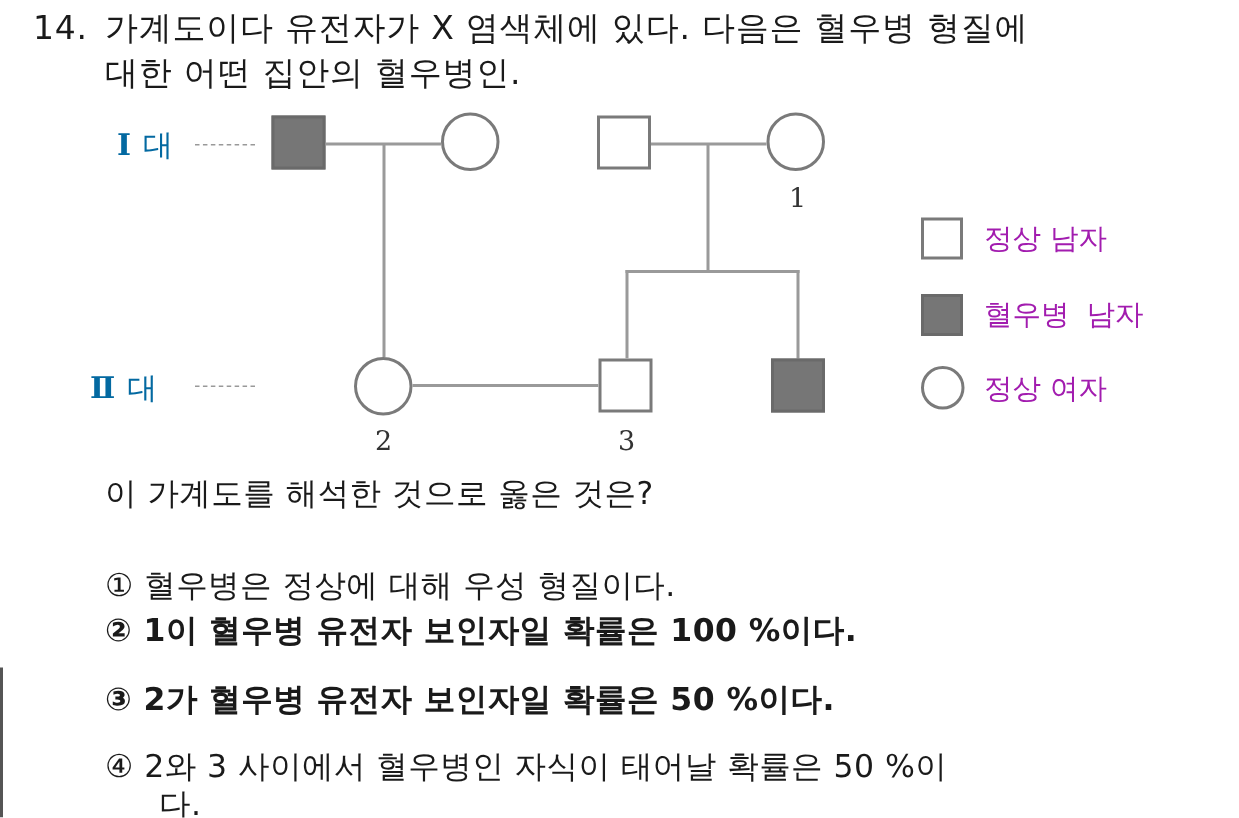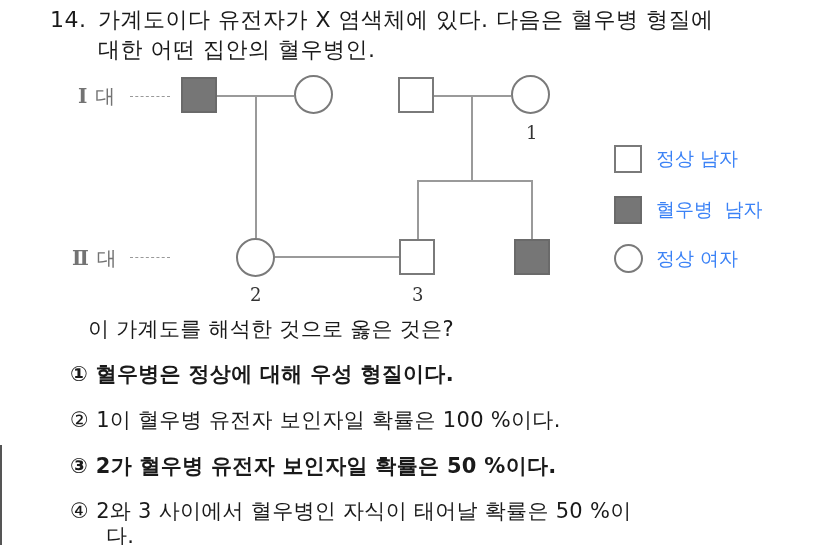--- a/index.html
+++ b/index.html
@@ -13,30 +13,29 @@
       position: relative;
       overflow: hidden;
       font-family: "DejaVu Sans", "Liberation Sans", sans-serif;
       color: #1a1a1a;
     }
     .abs { position: absolute; white-space: nowrap; }
     .q-text {
       font-size: 22px;
       line-height: 30px;
       letter-spacing: 0.5px;
-      margin-left: 28px;
     }
     .q-number { left: 22px; top: 5px; }
     .q-line1 { left: 70px; top: 5px; }
     .q-line2 { left: 70px; top: 35px; }
 
     .gen-label {
       font-family: "DejaVu Serif", "Liberation Serif", serif;
       font-size: 20px;
-      color: #737373;
+      color: #0369a1;
     }
     .gen-label .roman { font-family: "Liberation Serif", "DejaVu Serif", serif; font-weight: bold; margin-right: 8px; }
     .gen-dash {
       position: absolute;
       height: 0;
       border-top: 1px dashed #999;
     }
 
     .ped-square {
       position: absolute;
@@ -61,21 +60,21 @@
     .ped-num {
       position: absolute;
       font-family: "DejaVu Serif", "Liberation Serif", serif;
       font-size: 18px;
       color: #333;
     }
 
     .legend-text {
       position: absolute;
       font-size: 19px;
-      color: #3b82f6;
+      color: #a21caf;
       white-space: nowrap;
     }
 
     .opt-text {
       font-size: 21px;
       line-height: 28px;
       letter-spacing: 0.3px;
     }
     .left-rule {
       position: absolute;
@@ -93,21 +92,21 @@
 <div class="abs q-text q-line1">가계도이다 유전자가 X 염색체에 있다. 다음은 혈우병 형질에</div>
 <div class="abs q-text q-line2">대한 어떤 집안의 혈우병인.</div>
 
 <div>
 
   <div class="abs gen-label" style="left:78px; top:83px;">
     <span class="roman">Ⅰ</span><span>대</span>
   </div>
   <div class="gen-dash" style="left:130px; top:96px; width:40px;"></div>
 
-  <div class="abs gen-label" style="left:72px; top:245px;">
+  <div class="abs gen-label" style="left:60px; top:245px;">
     <span class="roman">Ⅱ</span><span>대</span>
   </div>
   <div class="gen-dash" style="left:130px; top:257px; width:40px;"></div>
 
   <div class="ped-square affected" style="left:181px; top:77px; width:36px; height:36px;"></div>
   <div class="hline" style="left:217px; top:95px; width:77px;"></div>
   <div class="ped-circle" style="left:294px; top:75px; width:39px; height:39px;"></div>
   <div class="vline" style="left:255px; top:96px; height:142px;"></div>
 
   <div class="ped-square" style="left:398px; top:77px; width:36px; height:36px;"></div>
@@ -133,27 +132,27 @@
   <div class="ped-square" style="left:614px; top:145px; width:28px; height:28px;"></div>
   <div class="legend-text" style="left:656px; top:146px;">정상 남자</div>
 
   <div class="ped-square affected" style="left:614px; top:196px; width:28px; height:28px;"></div>
   <div class="legend-text" style="left:656px; top:197px;font-family:Liberation Mono, monospace;">혈우병 남자</div>
 
   <div class="ped-circle" style="left:614px; top:244px; width:29px; height:29px;"></div>
   <div class="legend-text" style="left:656px; top:246px;">정상 여자</div>
 </div>
 
-<div class="abs opt-text" style="left:70px; top:315px;margin-left:18px;">이 가계도를 해석한 것으로 옳은 것은?</div>
+<div class="abs opt-text" style="left:70px; top:315px;">이 가계도를 해석한 것으로 옳은 것은?</div>
 
-<div class="abs opt-text" style="left:70px; top:360px;font-weight:bold;">
+<div class="abs opt-text" style="left:70px; top:376px;">
   <span>①</span>
   <span>혈우병은 정상에 대해 우성 형질이다.</span>
 </div>
-<div class="abs opt-text" style="left:70px; top:406px;">
+<div class="abs opt-text" style="left:70px; top:406px;font-weight:bold;">
   <span>②</span>
   <span>1이 혈우병 유전자 보인자일 확률은 100 %이다.</span>
 </div>
 <div class="abs opt-text" style="left:70px; top:452px;font-weight:bold;">
   <span>③</span>
   <span>2가 혈우병 유전자 보인자일 확률은 50 %이다.</span>
 </div>
 <div class="abs opt-text" style="left:70px; top:497px;text-align:right;">
   <span>④</span>
   <span>2와 3 사이에서 혈우병인 자식이 태어날 확률은 50 %이</span>

